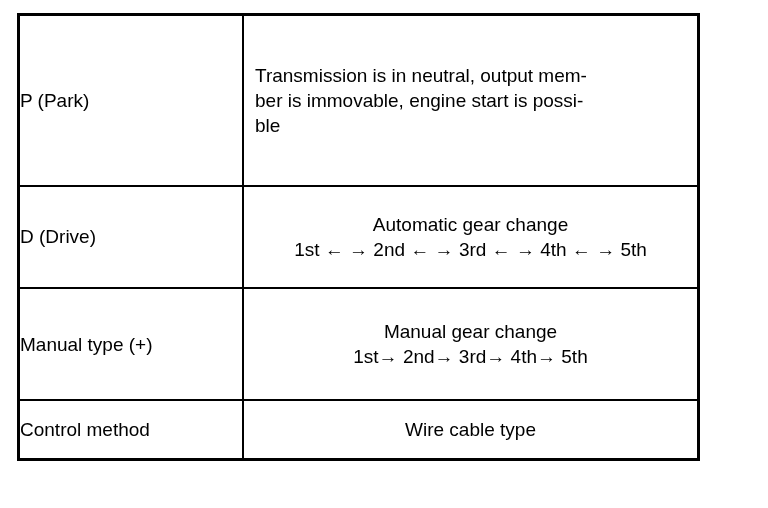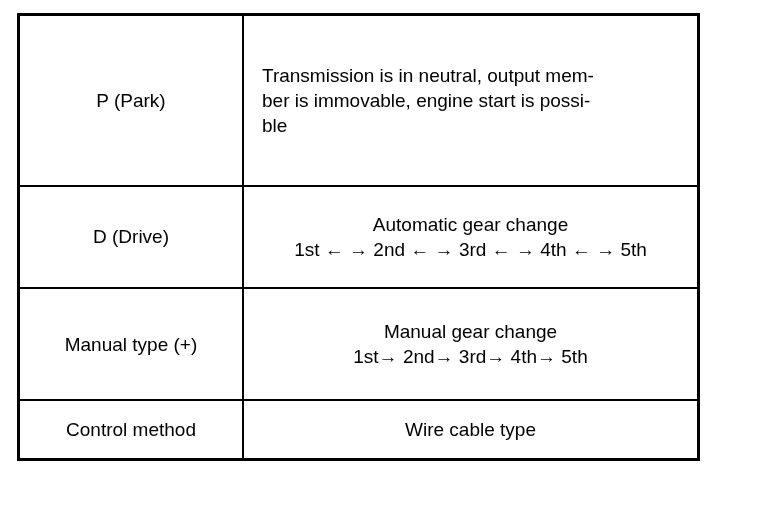--- a/index.html
+++ b/index.html
@@ -37,38 +37,38 @@
     padding: 0;
     vertical-align: middle;
     font-size: 19px;
     line-height: 25px;
   }
 
   td.gear-label {
     width: 222px;
     padding-left: 11px;
     padding-right: 4px;
-    text-align: center;
+    text-align: left;
     white-space: nowrap;
   }
 
   td.gear-desc {
     text-align: center;
     padding: 3px 6px 4px 6px;
   }
 
   .desc-line {
     display: block;
     white-space: nowrap;
   }
 
   .desc-wrap {
     display: block;
     text-align: left;
-    padding-left: 18px;
+    padding-left: 11px;
     white-space: normal;
   }
 
   
   tr.row-park td    { height: 100px; }
   tr.row-reverse td { height: 33px;  }
   tr.row-neutral td { height: 73px;  }
   tr.row-drive td   { height: 59px;  }
   tr.row-mplus td   { height: 65px;  }
   tr.row-mminus td  { height: 63px;  }

